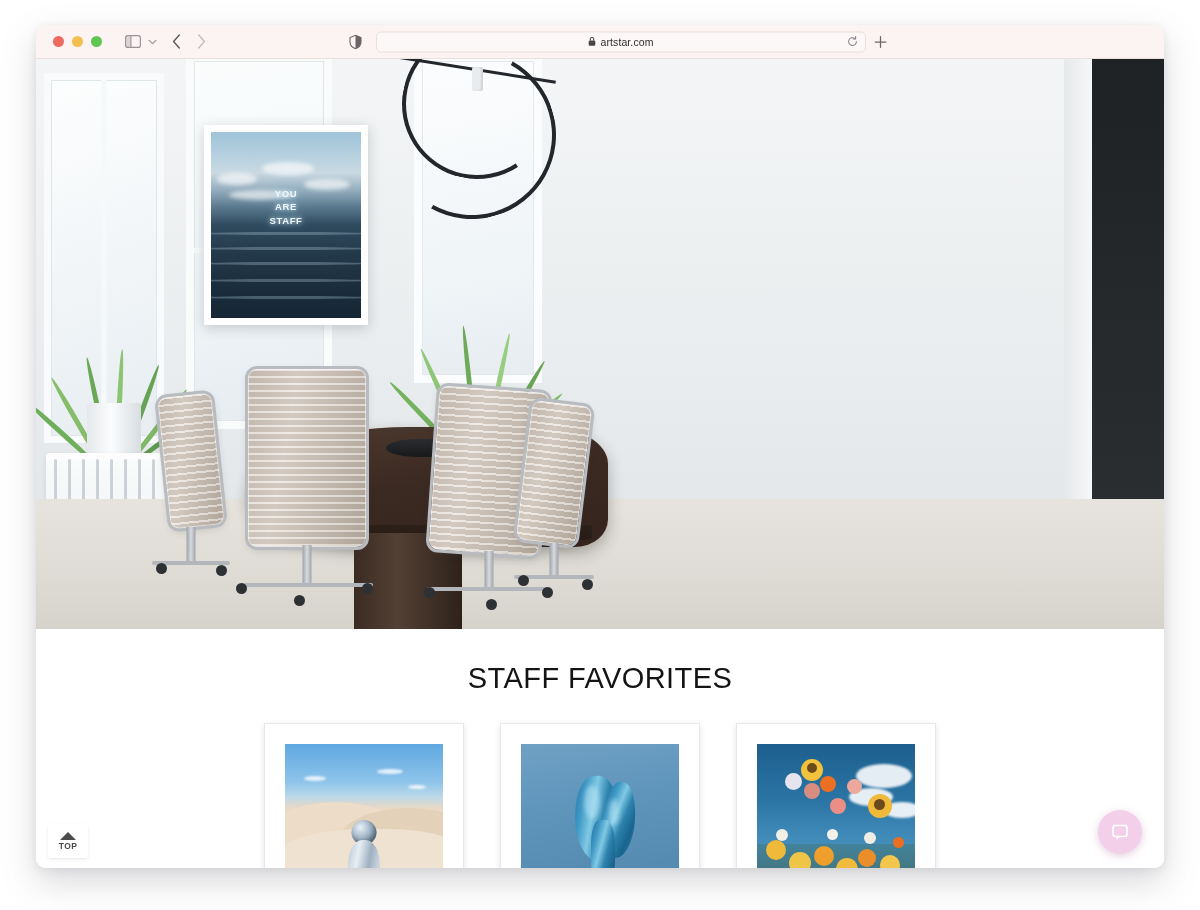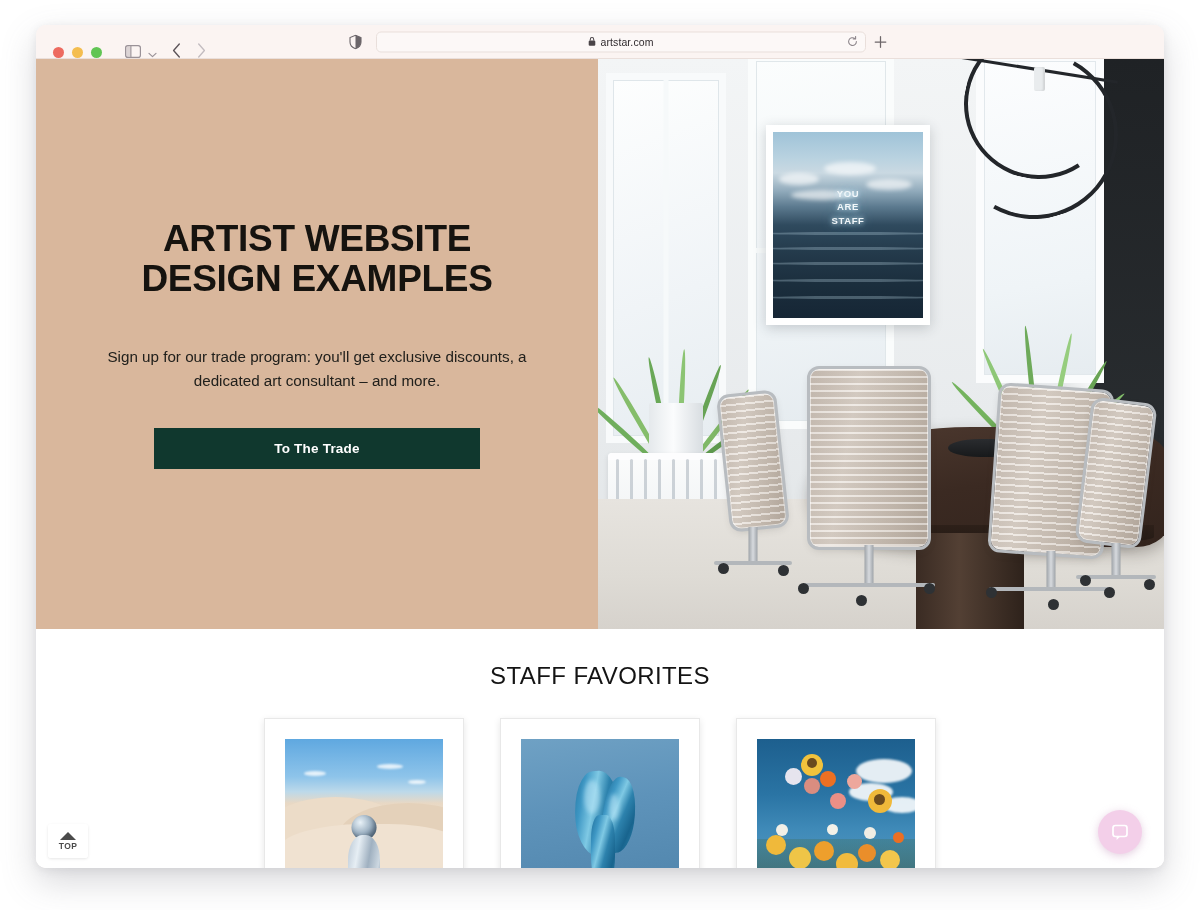--- a/index.html
+++ b/index.html
@@ -33,21 +33,21 @@
     overflow: hidden;
   }
 
   
   .toolbar {
     position: relative;
     height: 34px;
     background: #fbf4f2;
     border-bottom: 1px solid #eadfdb;
     display: flex;
-    align-items: flex-end;
+    align-items: center;
   }
 
   .traffic {
     display: flex;
     gap: 8px;
     margin-left: 17px;
   }
   .dot { width: 11px; height: 11px; border-radius: 50%; }
   .dot.red    { background: #ed6a5f; }
   .dot.yellow { background: #f4bd4f; }
@@ -310,21 +310,21 @@
   .floor {
     position:absolute; left:0; right:0; bottom:0; height:130px;
     background: linear-gradient(180deg,#e7e4df 0%,#dedbd5 60%,#d6d2cc 100%);
   }
 
   
   .fav-section { position:relative; background:#ffffff; height:239px; }
   .fav-title {
     text-align:center;
     padding-top: 33px;
-    font-size: 24px;
+    font-size: 29px;
     font-weight: 400;
     letter-spacing: .4px;
     color: #141414;
   }
   .fav-grid {
     display:flex; justify-content:center; gap: 36px;
     margin-top: 28px;
   }
   .fav-card { width: 200px; }
   .fav-frame {
@@ -468,25 +468,20 @@
           <line x1="6.5" y1="1.2" x2="6.5" y2="11.8" stroke="currentColor" stroke-width="1.25" stroke-linecap="round"></line>
           <line x1="1.2" y1="6.5" x2="11.8" y2="6.5" stroke="currentColor" stroke-width="1.25" stroke-linecap="round"></line>
         </svg>
       </div>
     </div>
 
     <div class="page">
 
       <section class="hero">
 
-        <div class="hero-left">
-          <h1 class="hero-title">ARTIST WEBSITE DESIGN EXAMPLES</h1>
-          <p class="hero-sub">Sign up for our trade program: you'll get exclusive discounts, a dedicated art consultant – and more.</p>
-          <button class="hero-cta">To The Trade</button>
-        </div>
 
         <div class="hero-right">
           <div class="room">
 
             <div class="wall-main"></div>
             <div class="wall-right-edge"></div>
             <div class="wall-right-dark"></div>
 
             <div class="window-l"></div>
             <div class="window-mid"></div>

